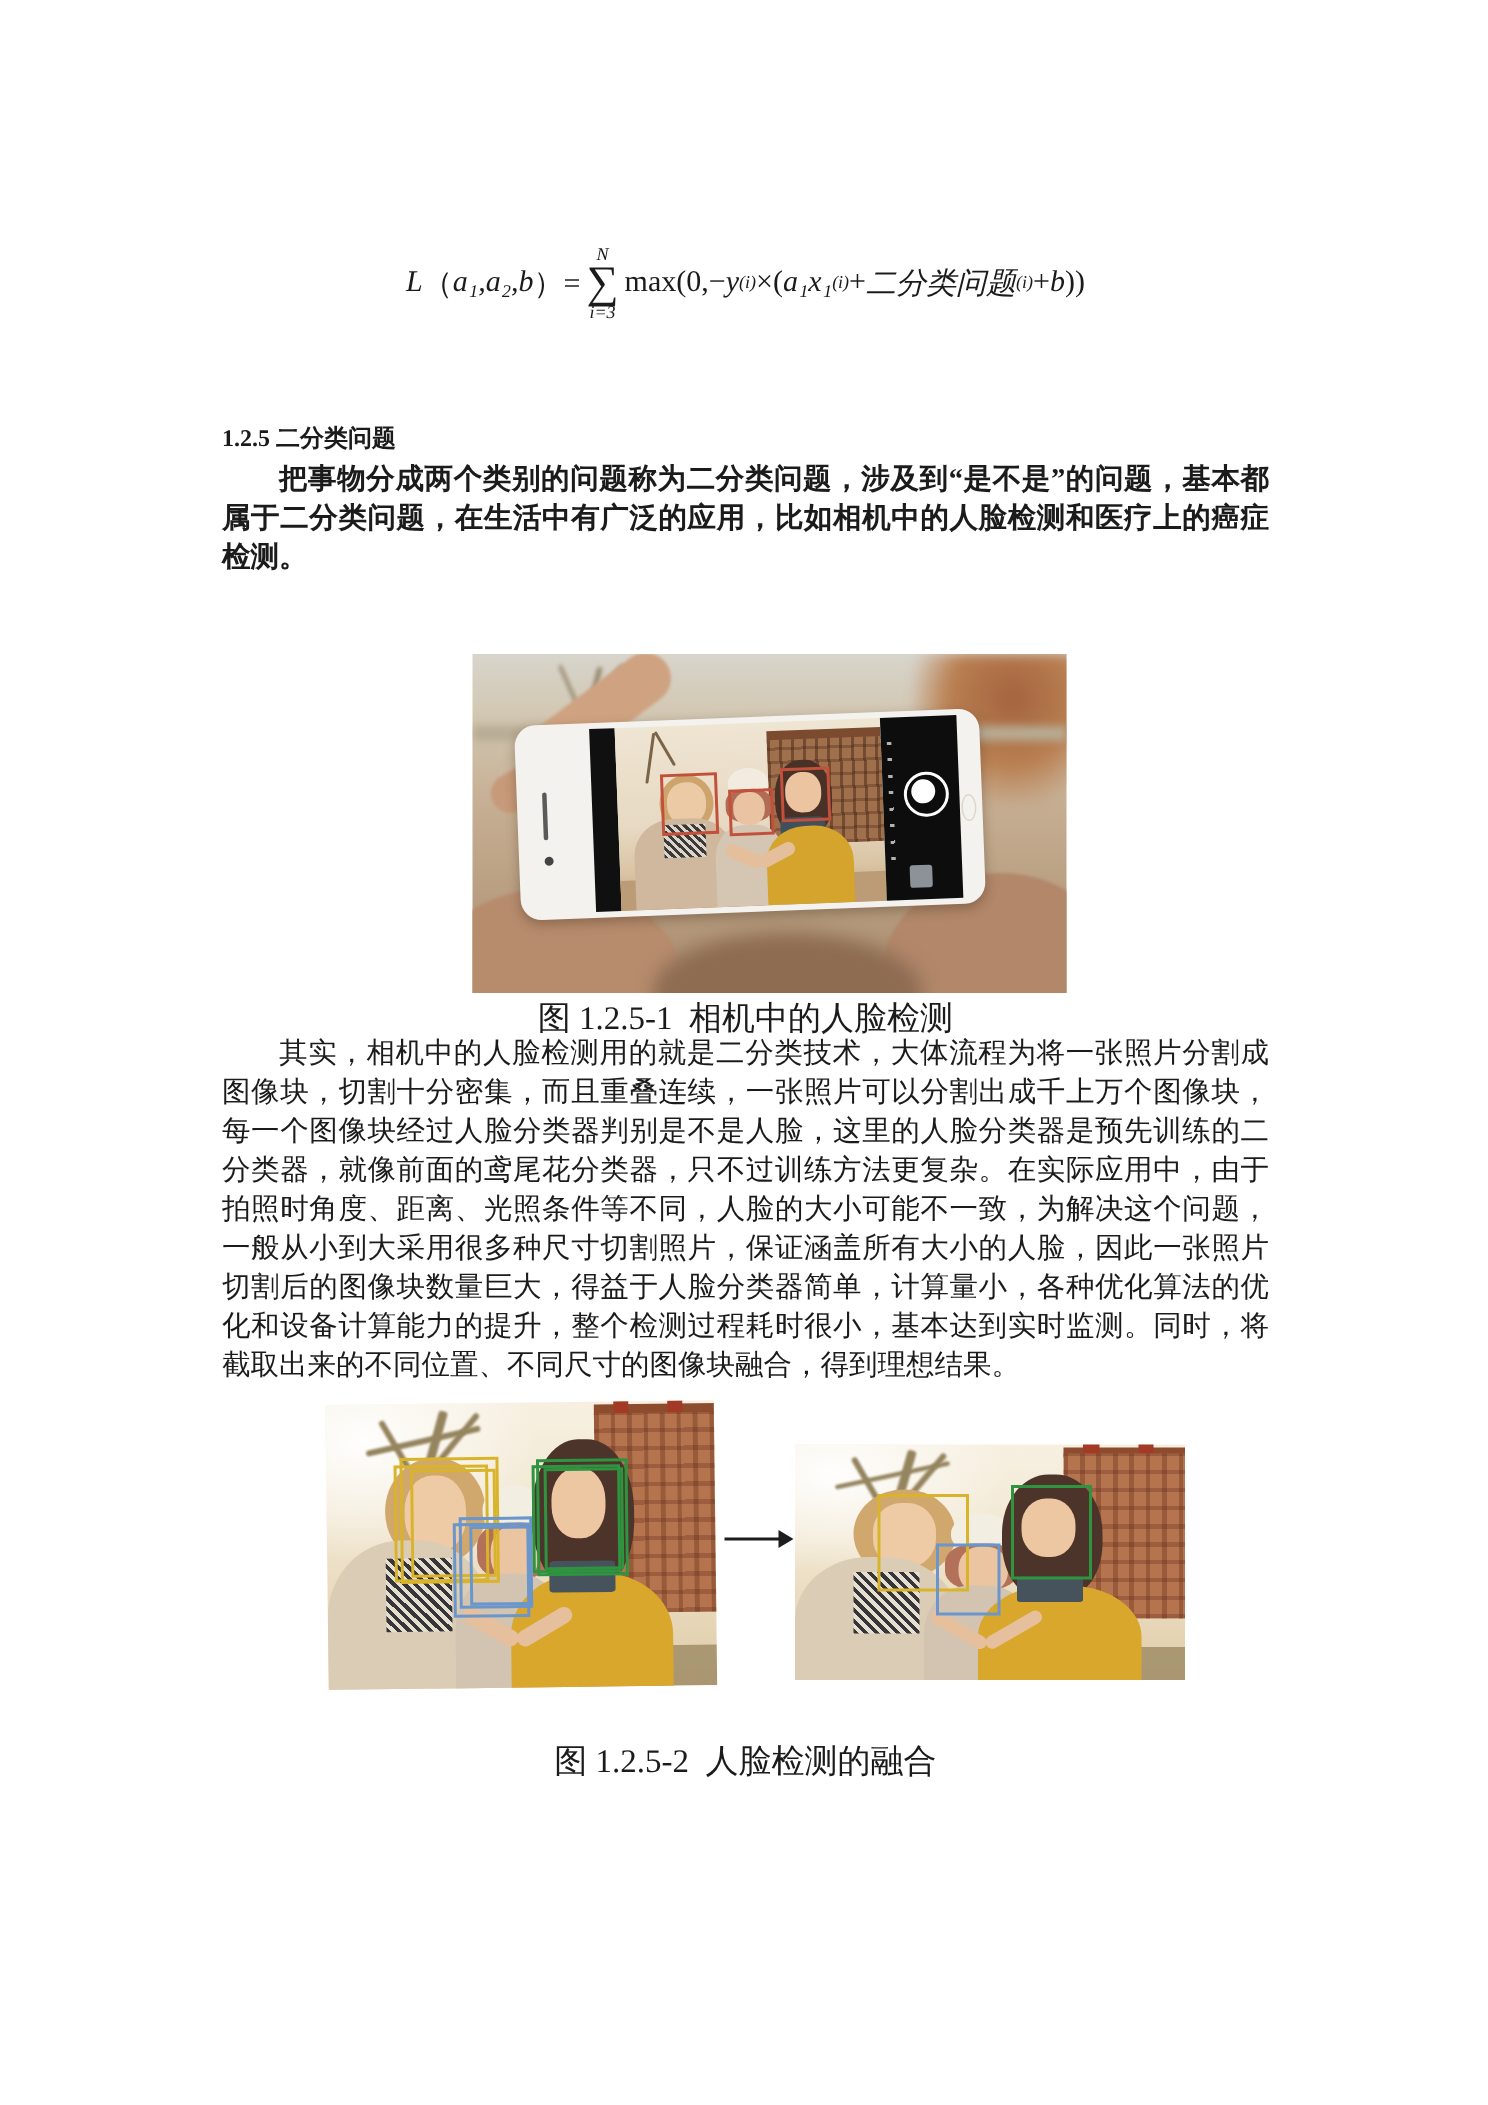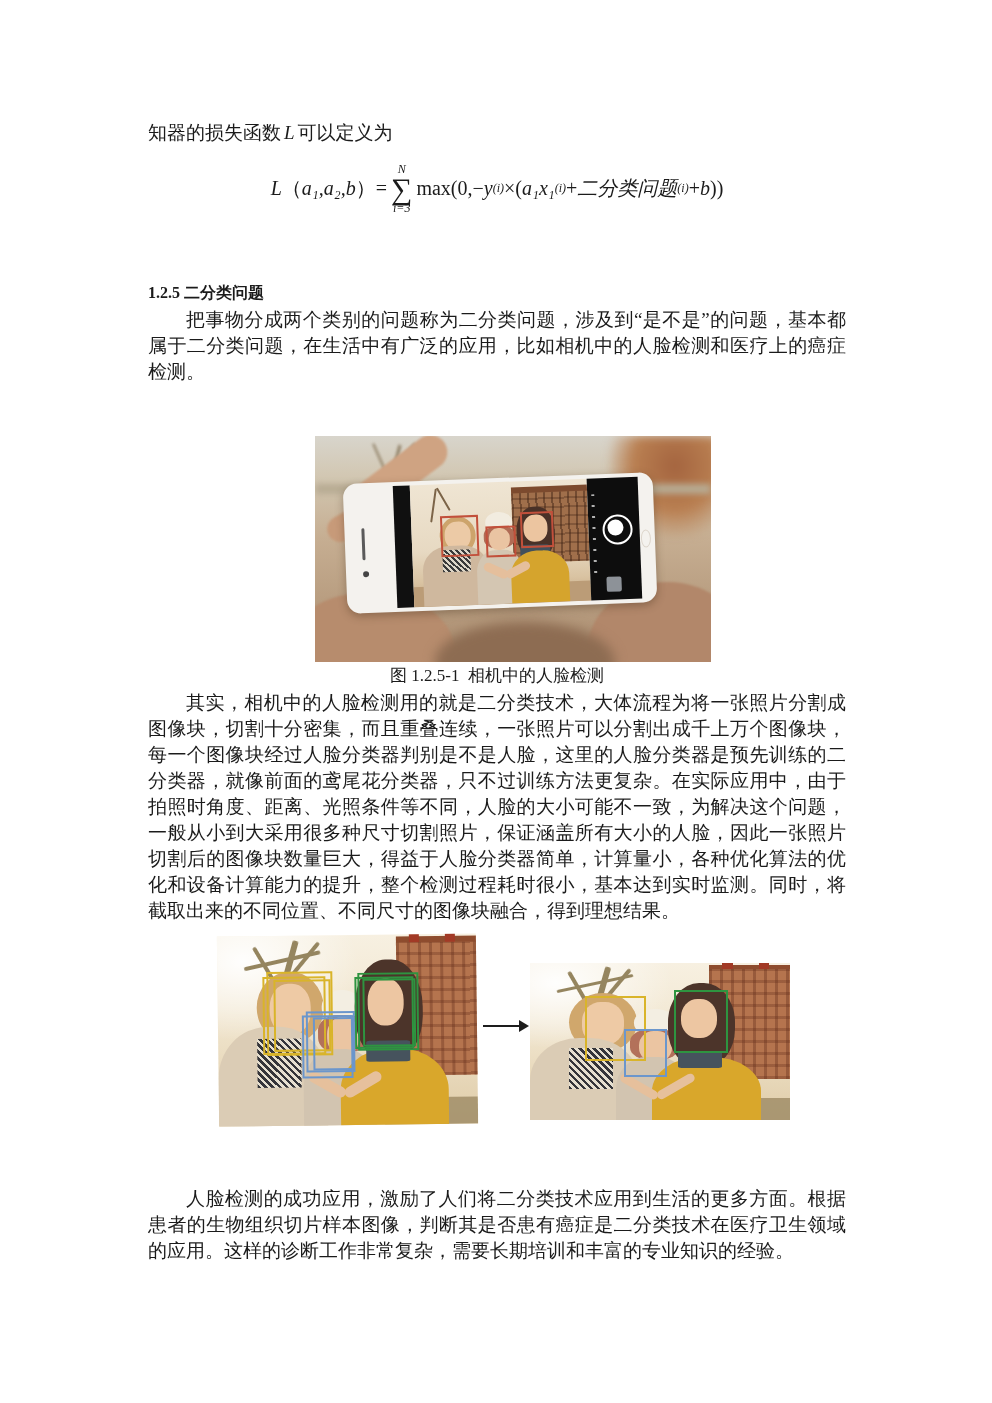--- a/index.html
+++ b/index.html
@@ -10,25 +10,25 @@
     color:#1b1b1b;
   }
   
   .tblock{position:absolute;left:148px;width:698px;font-size:19px;line-height:26px;
     text-align:justify;text-justify:inter-ideograph;}
   .indent{text-indent:2em;}
   .intro{top:120px;}
   .intro .var{font-style:italic;padding:0 3px;}
   .heading{top:280px;font-weight:bold;font-size:16px;}
   .p1{top:227px;}
-  .p2{top:307px;}
+  .p2{top:307px;font-weight:bold;}
   .p3{top:385px;}
   .p4{top:690px;}
   .p5{top:1186px;}
-  .caption{position:absolute;left:148px;width:698px;text-align:center;font-size:17px;
+  .caption{position:absolute;left:148px;width:698px;text-align:center;font-size:22px;
     white-space:pre-wrap;}
   .cap1{top:664px;}
   .cap2{top:1159px;}
 
   
   .formula{position:absolute;left:148px;top:150px;width:698px;height:76px;
     display:flex;align-items:center;justify-content:center;font-size:20px;}
   .formula .up{font-style:normal;}
   .formula .it{font-style:italic;}
   .formula sup{font-size:12px;font-style:italic;vertical-align:super;line-height:0;}
@@ -170,21 +170,20 @@
   .arrow{position:absolute;left:483px;top:1019px;width:46px;height:14px;}
   .arrow .shaft{position:absolute;left:0;top:6px;width:38px;height:2px;background:#1d1d1d;}
   .arrow .head{position:absolute;right:0;top:1px;width:0;height:0;
     border-left:10px solid #1d1d1d;border-top:6px solid transparent;border-bottom:6px solid transparent;}
 </style>
 </head>
 <body>
 
 <div class="page">
 
-  <div class="tblock intro"><span>知器的损失函数</span><span class="var">L</span><span>可以定义为</span></div>
 
   <div class="formula">
     <span class="it">L</span>
     <span class="up">（</span>
       <span class="it">a₁,a₂,b</span>
       <span class="up">）=</span>
     <span class="sigma">
       <span class="top">N</span>
       <span class="mid">∑</span>
       <span class="bot">i=3</span>
@@ -324,16 +323,16 @@
     <div class="abs w-faceR"></div>
     <div class="abs w-bodyR"></div>
     <div class="abs w-scarfR"></div>
     <div class="abs w-arm1"></div>
     <div class="abs w-arm2"></div>
     <div class="bx y yR"></div>
     <div class="bx b bR"></div>
     <div class="bx g gR"></div>
   </div>
 
-
-  <div class="tblock p5 indent">人脸检测的成功应用，激励了人们将二分类技术应用到生活的更多方面。根据患者的生物组织切片样本图像，判断其是否患有癌症是二分类技术在医疗卫生领域的应用。这样的诊断工作非常复杂，需要长期培训和丰富的专业知识的经验。</div>
+  <div class="caption cap2">图 1.2.5-2  人脸检测的融合</div>
+
 
 </div>
 
 </body></html>

